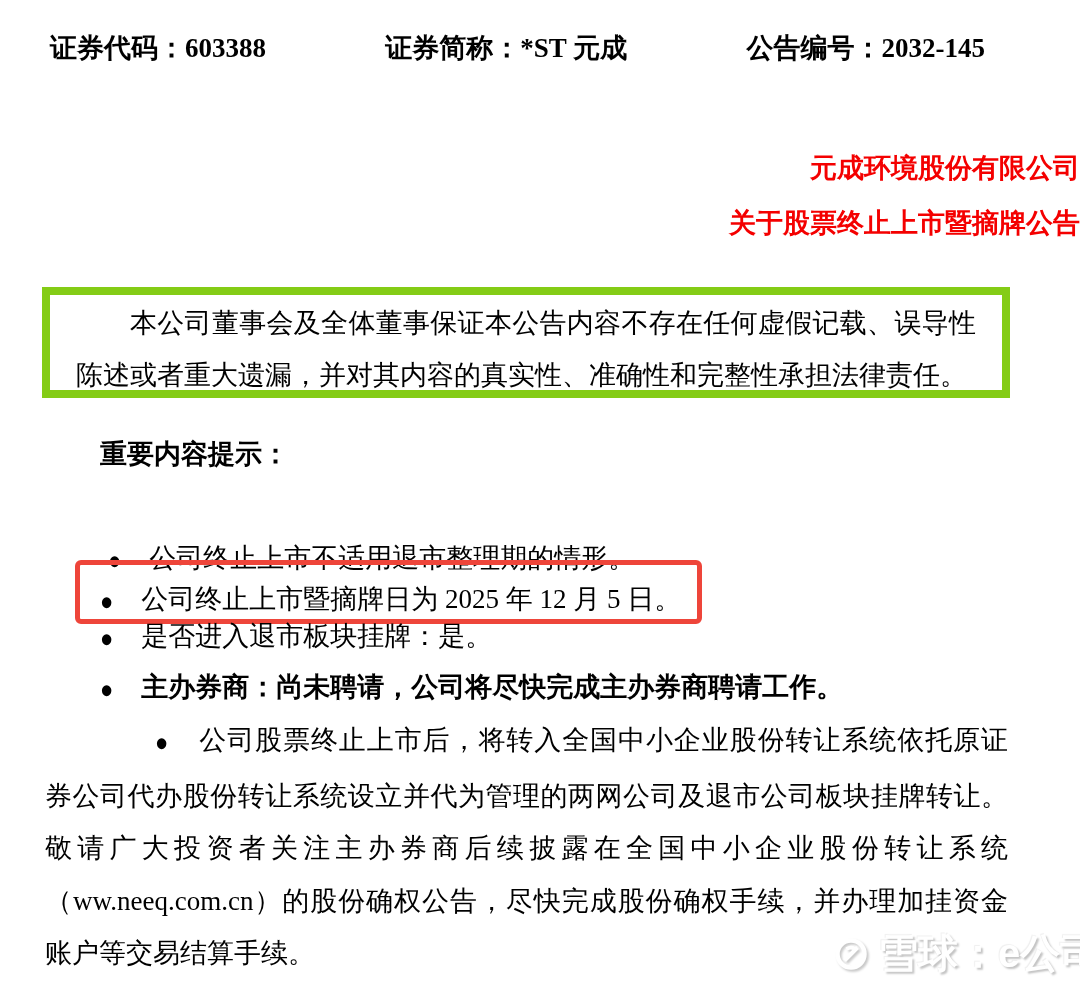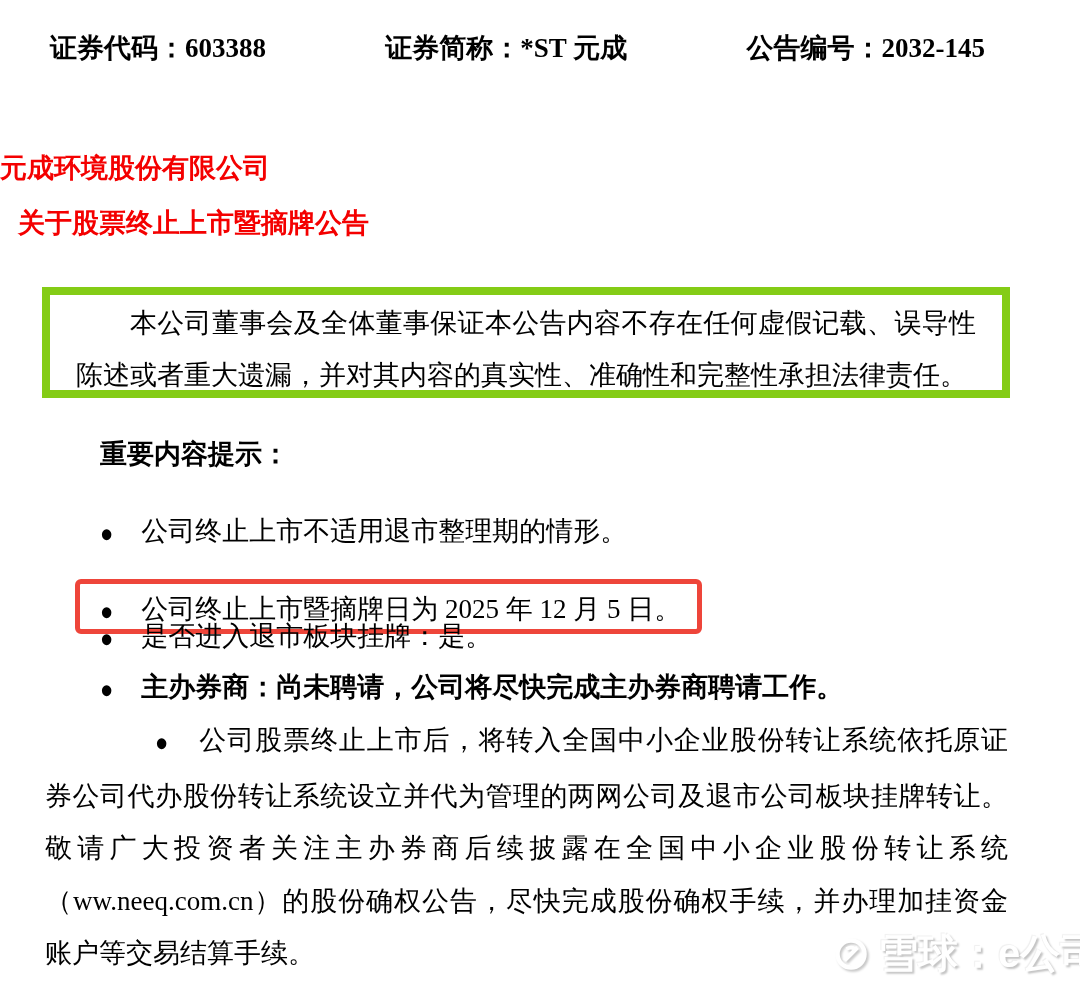--- a/index.html
+++ b/index.html
@@ -22,21 +22,21 @@
     justify-content: space-between;
     line-height: 30px;
     white-space: nowrap;
     font-weight: bold;
   }
 
   
   .titles {
     position: absolute;
     top: 150px; left: 0; right: 0;
-    text-align: left;
+    text-align: right;
     color: #f40000;
     font-family: Liberation Mono, monospace;
     font-weight: bold;
     font-size: 27px;
   }
   .titles .title-line2 { margin-top: 19px; margin-left: 18px; }
 
   
   .disclaimer-box {
     position: absolute;
@@ -60,39 +60,39 @@
     font-weight: bold;
     line-height: 30px;
   }
 
   .bullet-row {
     position: absolute;
     left: 100px;
     line-height: 32px;
     white-space: nowrap;
   }
-  .row-1 { top: 515px; }
+  .row-1 { top: 542px; margin-left: 8px; }
   .row-3 { top: 620px; }
   .row-4 { top: 671px; font-weight: bold; }
 
   .dot {
     display: inline-block;
     font-size: 22px;
     margin-right: 28px;
     transform: scaleY(1.15);
     vertical-align: -1px;
   }
 
   
   .highlight-box {
     position: absolute;
-    top: 579px; left: 75px;
+    top: 560px; left: 75px;
     border: 5px solid #ee453a;
     border-radius: 6px;
-    padding: 9px 16px 1px 20px;
+    padding: 18px 16px 1px 20px;
     line-height: 33px;
     white-space: nowrap;
   }
 
   
   .body-par {
     position: absolute;
     top: 714px; left: 45px;
     width: 963px;
     margin: 0;

